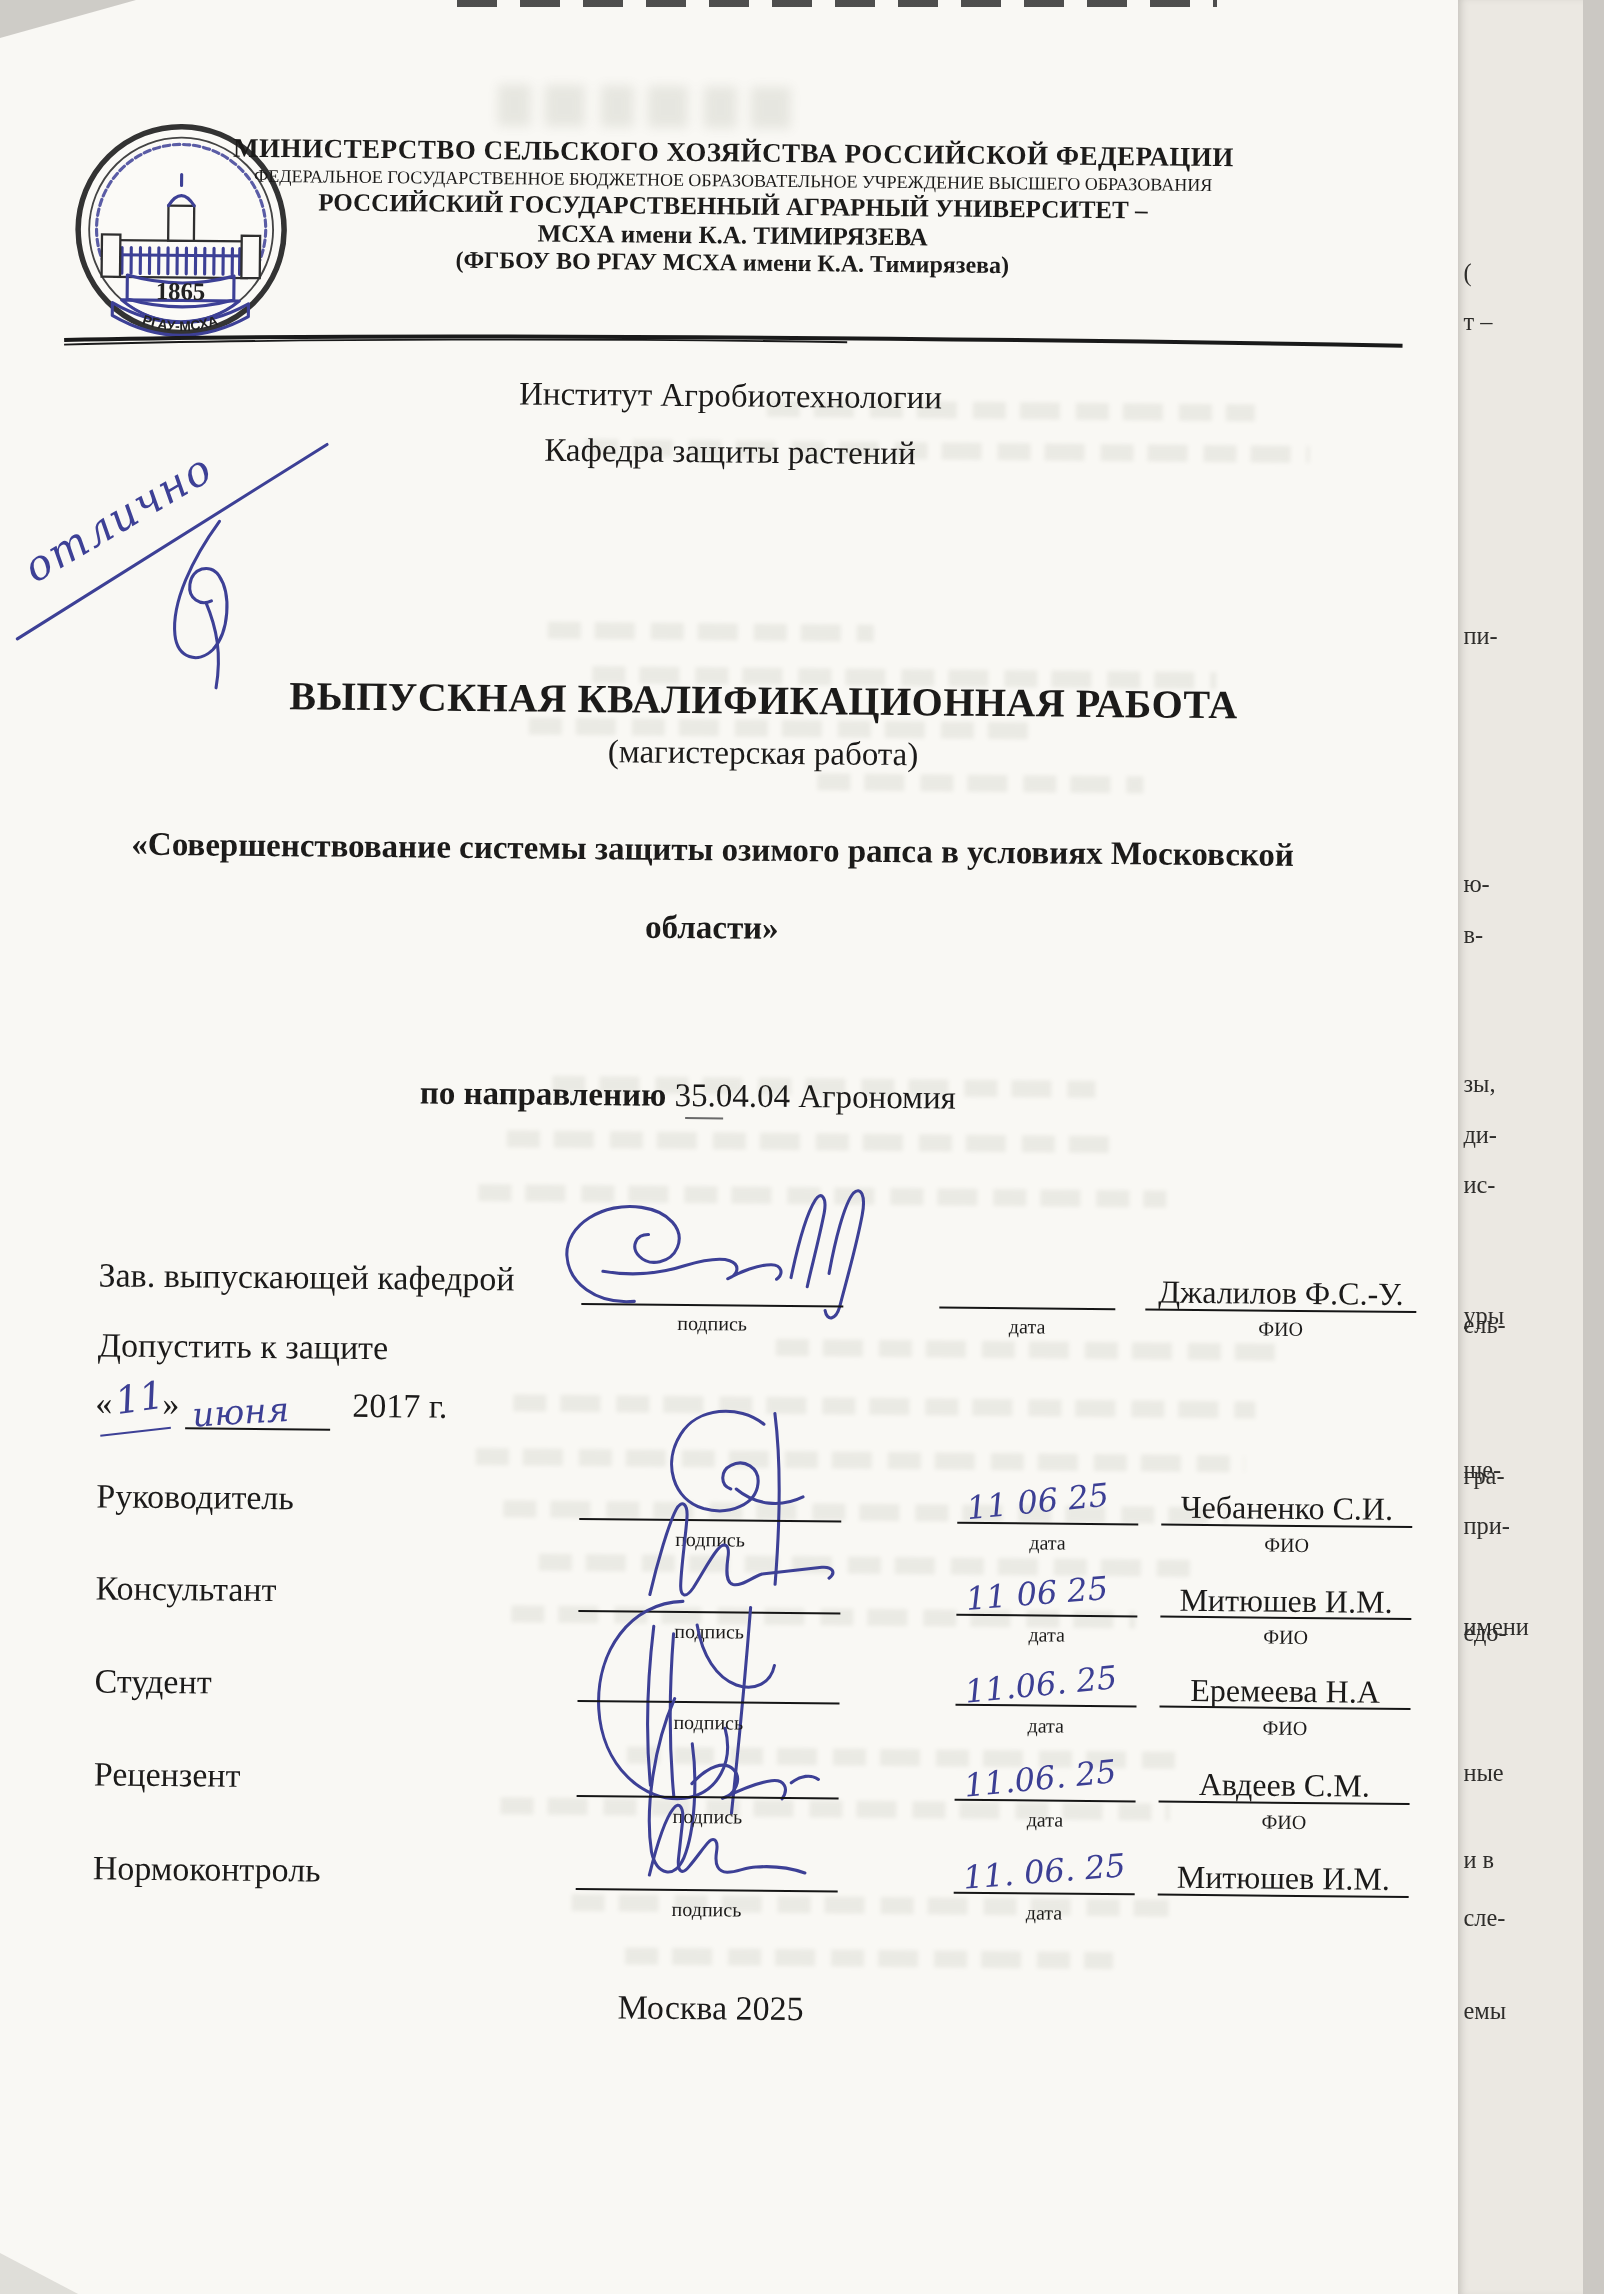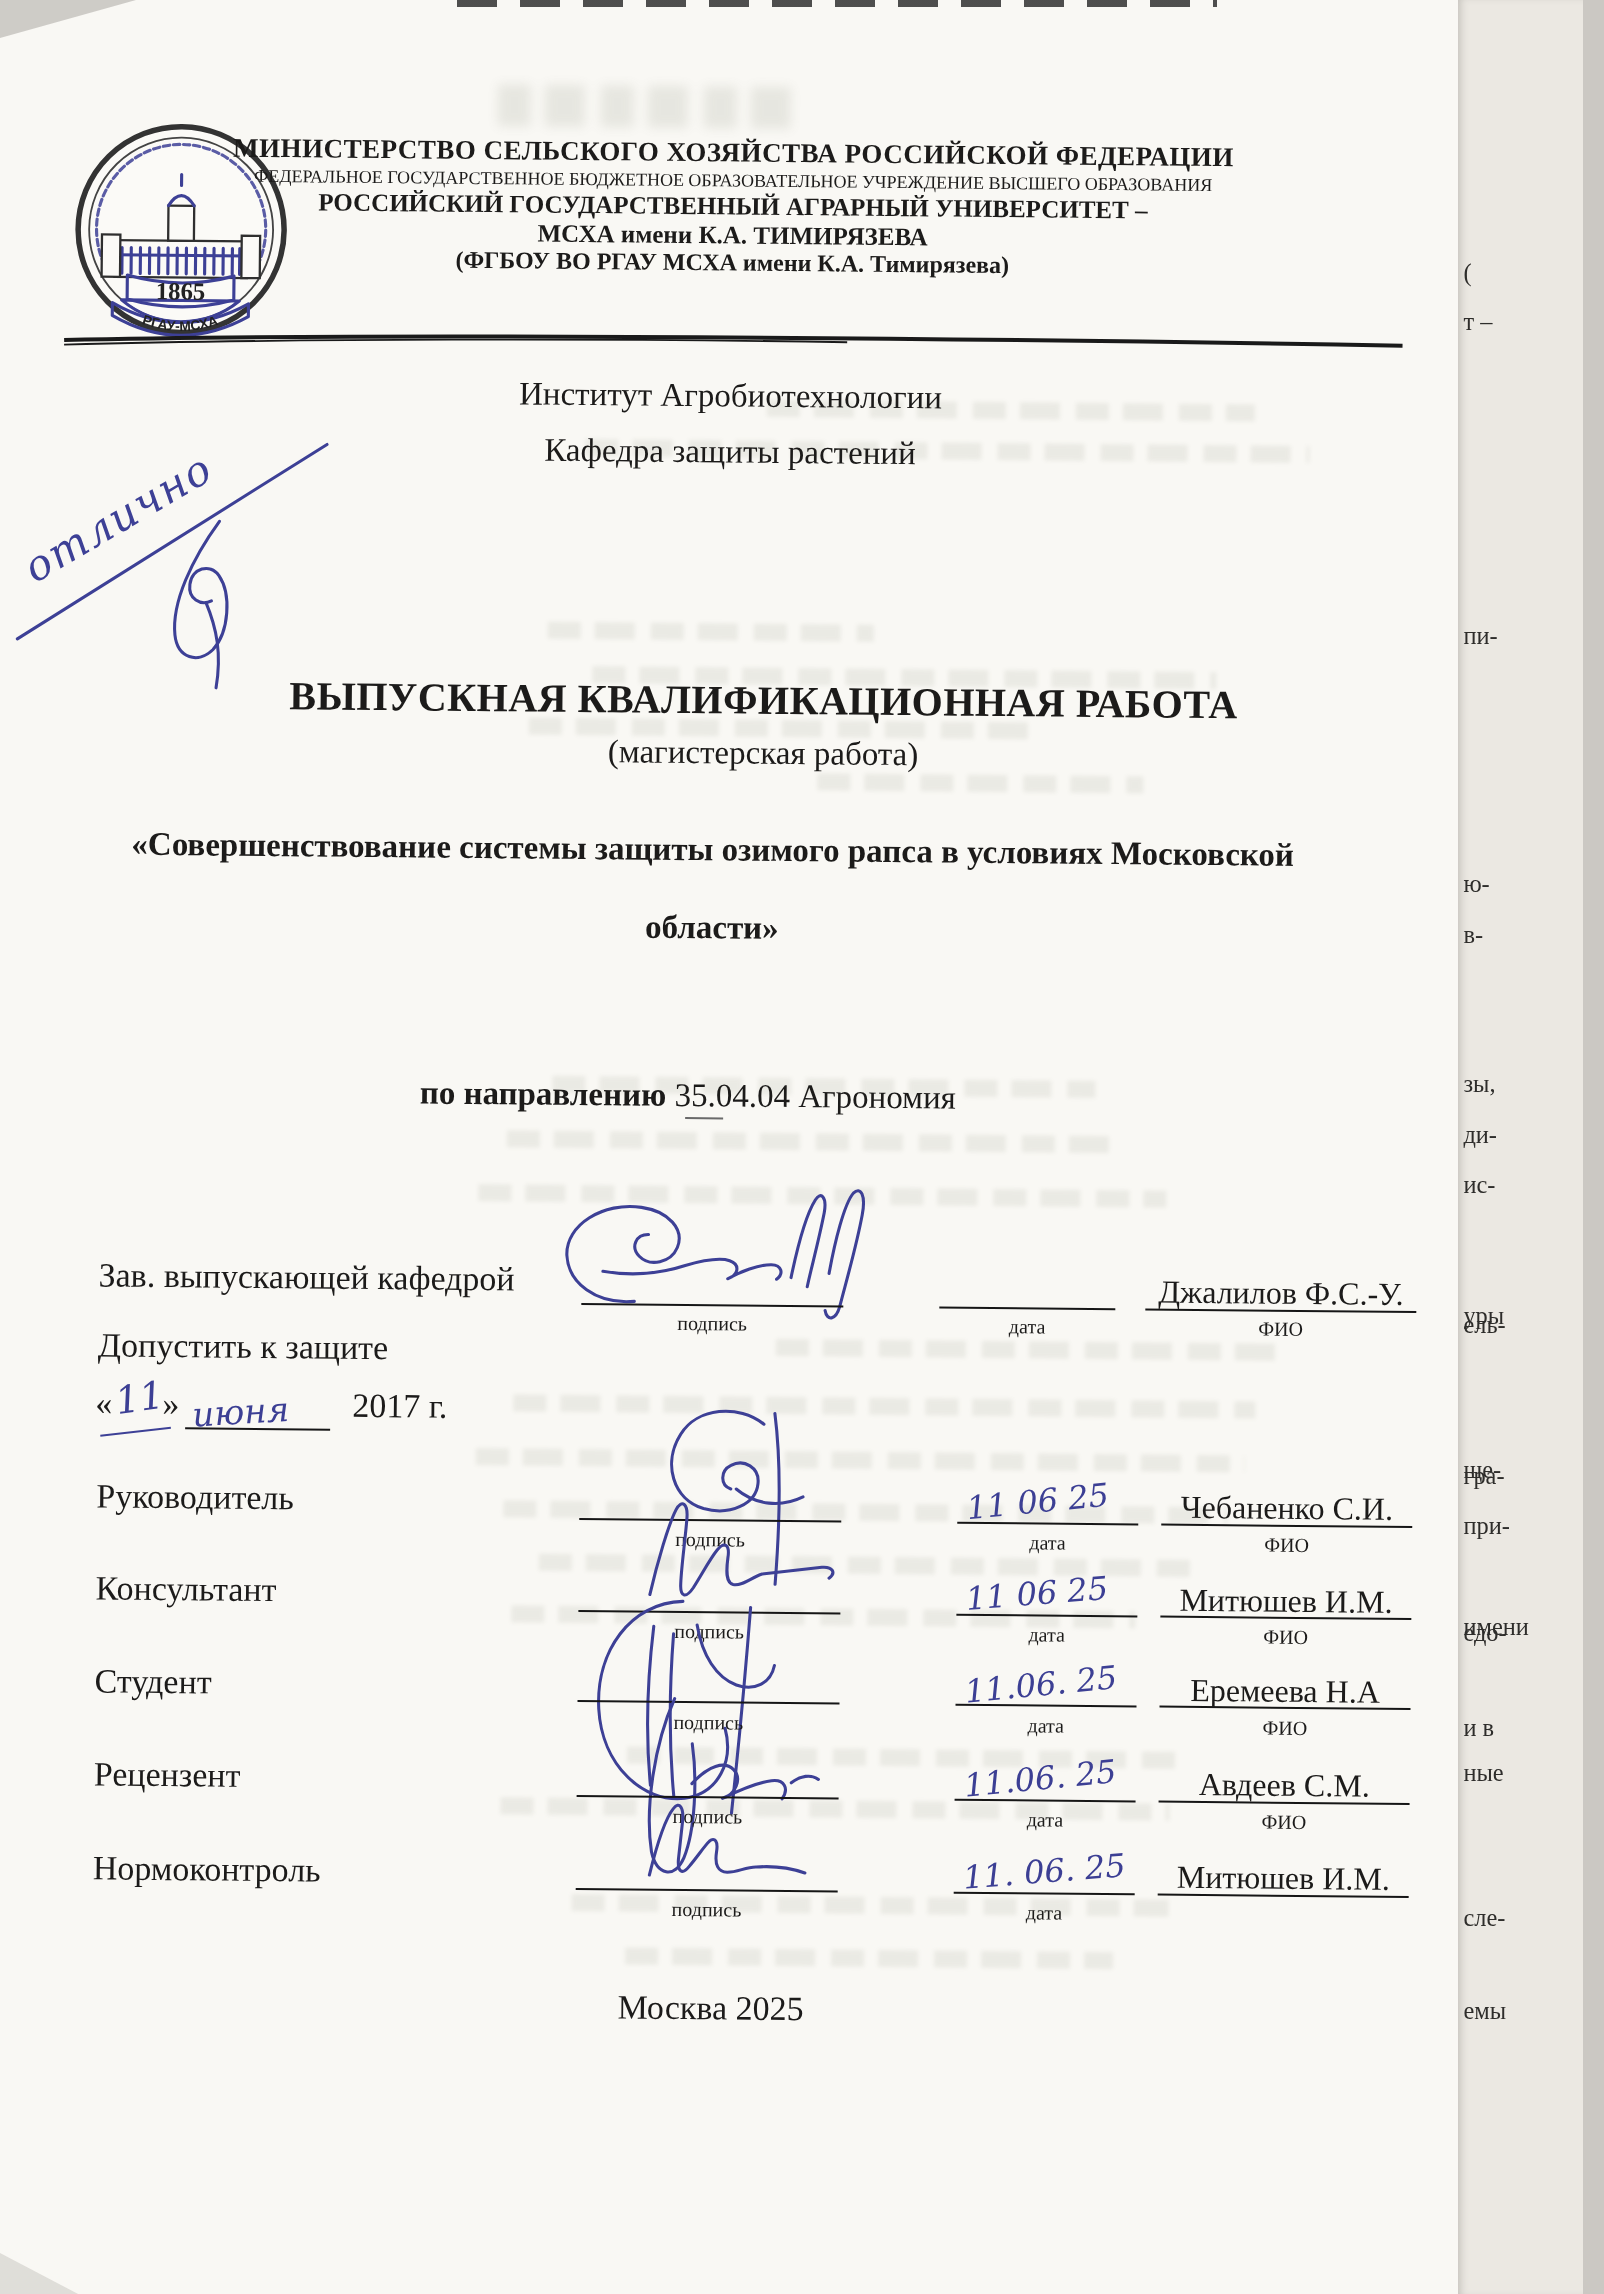--- a/index.html
+++ b/index.html
@@ -74,21 +74,21 @@
     <span class="frag" style="top:1121px">ди-</span>
     <span class="frag" style="top:1171px">ис-</span>
     <span class="frag" style="top:1311px">ель-</span>
     <span class="frag" style="top:1302px">уры</span>
     <span class="frag" style="top:1456px">ще-</span>
     <span class="frag" style="top:1462px">гра-</span>
     <span class="frag" style="top:1512px">при-</span>
     <span class="frag" style="top:1619px">едо-</span>
     <span class="frag" style="top:1613px">имени</span>
     <span class="frag" style="top:1759px">ные</span>
-    <span class="frag" style="top:1714px">и в</span>
+    <span class="frag" style="top:1846px">и в</span>
     <span class="frag" style="top:1904px">сле-</span>
     <span class="frag" style="top:1997px">емы</span>
   </div>
   <div class="band-outer"></div>
 
   <div class="content">
 
     <div class="ghost big" style="left:488px;top:87px;width:308px"></div>
     <div class="ghost" style="left:760px;top:400px;width:488px"></div>
     <div class="ghost" style="left:579px;top:441px;width:724px"></div>

